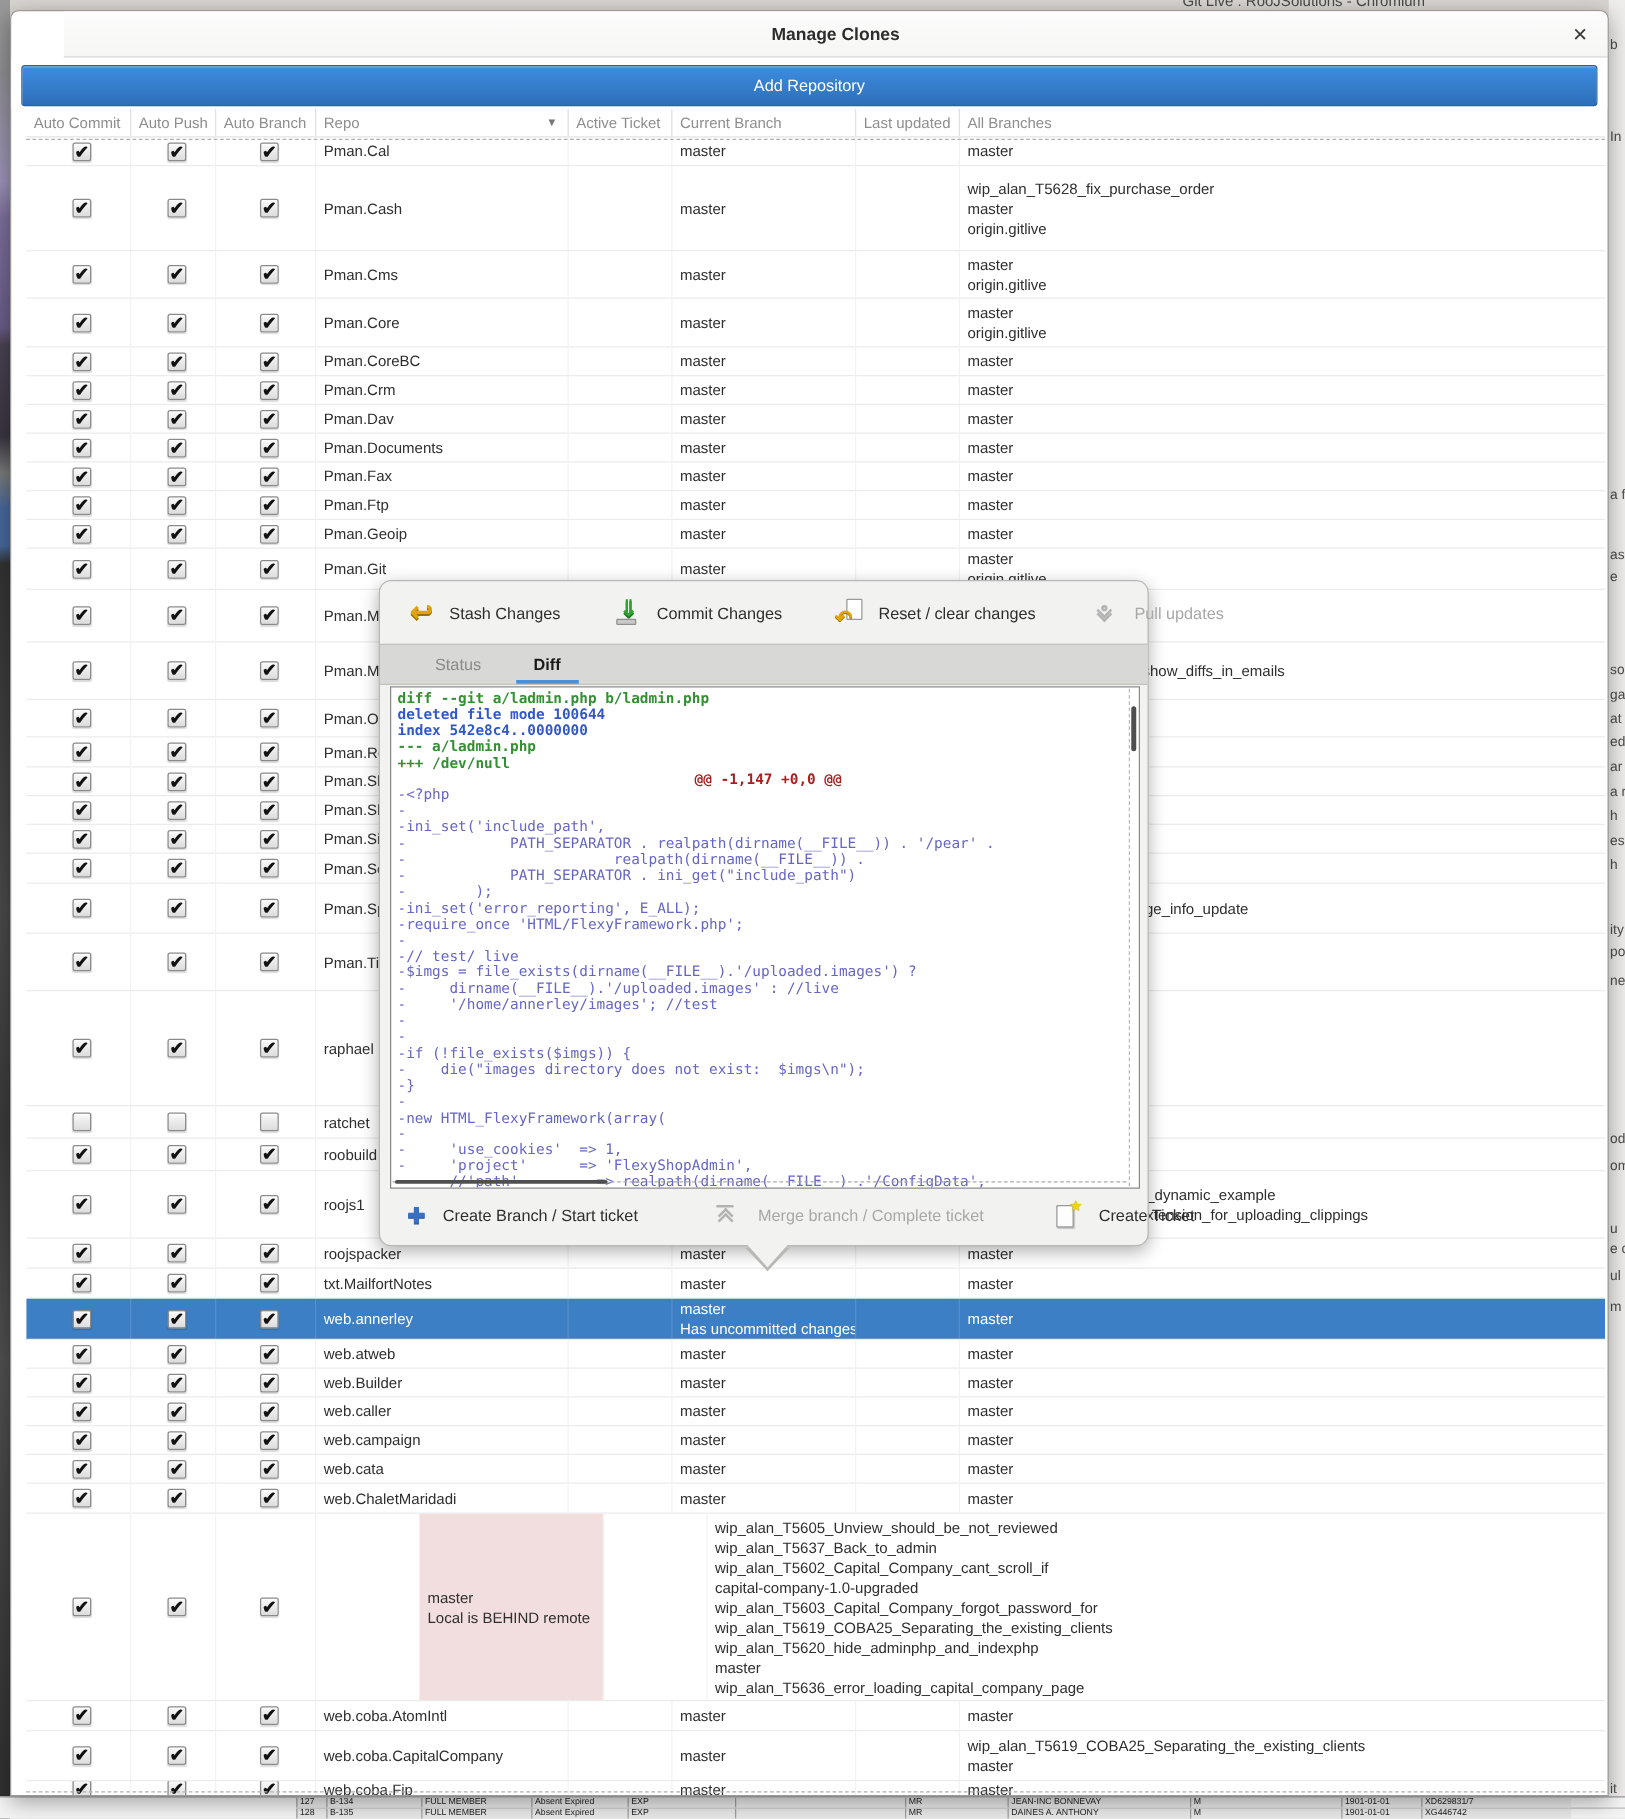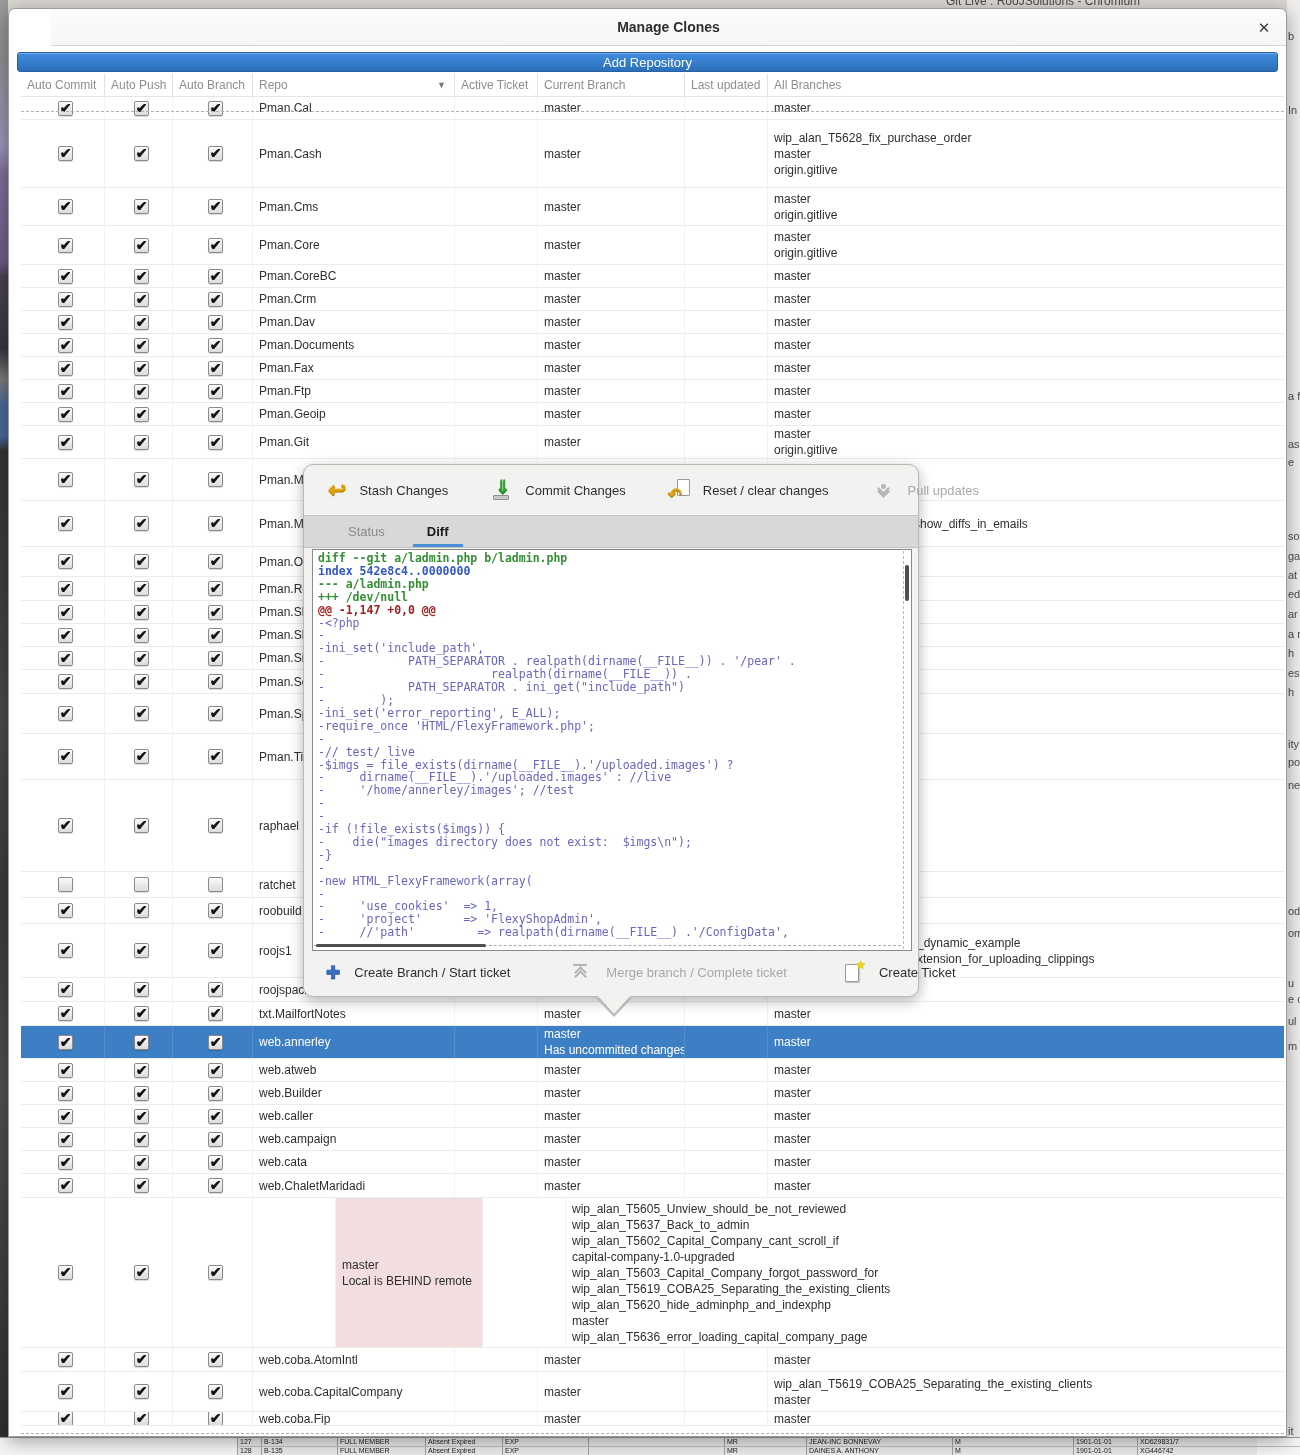--- a/index.html
+++ b/index.html
@@ -20,21 +20,21 @@
 
   
   .dialog { position:absolute; left:8px; top:8px; width:1279px; height:1429px; background:#ffffff;
     border:1px solid #9a9a9a; border-radius:7px 7px 0 0; box-shadow:0 4px 18px rgba(0,0,0,.35); overflow:hidden; }
   .titlebar { height:37px; background:linear-gradient(#fcfcfc,#f6f6f5); border-bottom:1px solid #d5d5d5;
     display:flex; align-items:center; justify-content:center; position:relative;margin-left:42px; }
   .title { font-size:14px; font-weight:600; color:#2d2d2d; }
   .close-btn { position:absolute; right:10px; top:7px; width:24px; height:24px; display:flex; align-items:center; justify-content:center;
     font-size:15px; color:#3a3a3a; cursor:default; }
   .addrepo-wrap { padding:6px 8px 2px 8px; background:#fff; }
-  .addrepo-btn { width:100%; height:20px; border:1px solid #2660a5; border-radius:3px; color:#fff; font-size:13px;
+  .addrepo-btn { width:100%; height:33px; border:1px solid #2660a5; border-radius:3px; color:#fff; font-size:13px;
     display:flex; align-items:center; justify-content:center;
     background:linear-gradient(#3e8ce0,#2d6fb8); box-shadow:inset 0 1px 0 rgba(255,255,255,.3); }
 
   
   .thead { display:flex; height:23px; margin:0 2px 0 12px; border-bottom:1px solid #e3e3e3; align-items:center; }
   .th { font-size:12px; color:#8e8e8e; padding-left:6px; border-right:1px solid #e0e0e0; height:100%; display:flex; align-items:center; white-space:nowrap; overflow:hidden; }
   .th:last-child { border-right:none; }
   .w-ac{width:84px;} .w-ap{width:68px;} .w-ab{width:80px;} .w-repo{width:202px;position:relative;}
   .w-at{width:83px;} .w-cur{width:147px;} .w-lu{width:83px;} .w-all{flex:1;}
   .sort-arrow { position:absolute; right:8px; font-size:9px; color:#777; }
@@ -66,21 +66,21 @@
   .pop-tabs { height:33px; background:#d8d8d6; border-top:1px solid #c3c3c0; border-bottom:1px solid #c3c3c0;
     display:flex; align-items:stretch; padding-left:30px; gap:14px; }
   .tab { display:flex; align-items:center; padding:0 14px; font-size:13px; color:#8a8a8a; position:relative; }
   .tab.active { color:#1a1a1a; font-weight:bold; }
   .tab.active::after { content:""; position:absolute; left:0; right:0; bottom:0; height:3px; background:#4a90d9; }
   .diff-box { position:absolute; left:8px; top:84px; width:600px; height:402px; background:#fff; border:1px solid #8a8a8a; overflow:hidden; }
   .diff-inner { padding:2px 0 0 5px; }
   .dl { font-family:"DejaVu Sans Mono", monospace; font-size:11.5px; line-height:12.9px; white-space:pre; color:#6666c4; }
   .dl.g { color:#339033; font-weight:bold; }
   .dl.b { color:#3257c9; font-weight:bold; }
-  .dl.r { color:#aa1e1e; font-weight:bold; }
+  .dl.r { color:#aa1e1e; font-weight:bold;text-align:center; }
   .vscroll { position:absolute; right:1px; top:1px; bottom:1px; width:7px; border-left:1px dashed #bbb; }
   .vthumb { position:absolute; right:1px; top:14px; width:4px; height:36px; background:#4f4f4f; border-radius:2px; }
   .hscroll { position:absolute; left:1px; right:10px; bottom:4px; border-top:1px dashed #aaa; }
   .hthumb { position:absolute; left:2px; top:-2px; width:170px; height:3px; background:#4f4f4f; border-radius:2px; }
   .pop-actions { position:absolute; left:0; bottom:0; height:47px; width:100%; display:flex; align-items:center; padding:0 22px; gap:58px; }
   .act-btn { display:flex; align-items:center; gap:14px; font-size:13px; color:#2e2e2e; white-space:nowrap; }
   .act-btn.disabled { color:#a8a8a8; }
 
   
   .ic-undo { font-size:22px; color:#e0a50a; font-weight:bold; text-shadow:0 1px 0 #9a7104; line-height:20px; }
@@ -569,20 +569,23 @@
         <div class="cell cbcell w-ap">
           <span class="cb">✔</span>
         </div>
         <div class="cell cbcell w-ab">
           <span class="cb">✔</span>
         </div>
         <div class="cell w-repo">Pman.Sp</div>
         <div class="cell w-at"></div>
         <div class="cell w-cur"></div>
         <div class="cell w-lu"></div>
+        <div class="cell w-all brcell">
+          <div style="margin-left: 142px;">ge_info_update</div>
+        </div>
       </div>
       <div class="trow" style="height: 46px;">
         <div class="cell cbcell w-ac">
           <span class="cb">✔</span>
         </div>
         <div class="cell cbcell w-ap">
           <span class="cb">✔</span>
         </div>
         <div class="cell cbcell w-ab">
           <span class="cb">✔</span>
@@ -964,20 +967,21 @@
       <span>Pull updates</span>
     </div>
   </div>
   <div class="pop-tabs">
     <div class="tab">Status</div>
     <div class="tab active">Diff</div>
   </div>
   <div class="diff-box">
     <div class="diff-inner" id="diff-lines">
         <div class="dl g">diff --git a/ladmin.php b/ladmin.php</div>
+        <div class="dl b">deleted file mode 100644</div>
         <div class="dl b">index 542e8c4..0000000</div>
         <div class="dl g">--- a/ladmin.php</div>
         <div class="dl g">+++ /dev/null</div>
         <div class="dl r">@@ -1,147 +0,0 @@</div>
         <div class="dl d">-&lt;?php</div>
         <div class="dl d">-</div>
         <div class="dl d">-ini_set('include_path',</div>
         <div class="dl d">-            PATH_SEPARATOR . realpath(dirname(__FILE__)) . '/pear' .</div>
         <div class="dl d">-                        realpath(dirname(__FILE__)) .</div>
         <div class="dl d">-            PATH_SEPARATOR . ini_get("include_path")</div>

